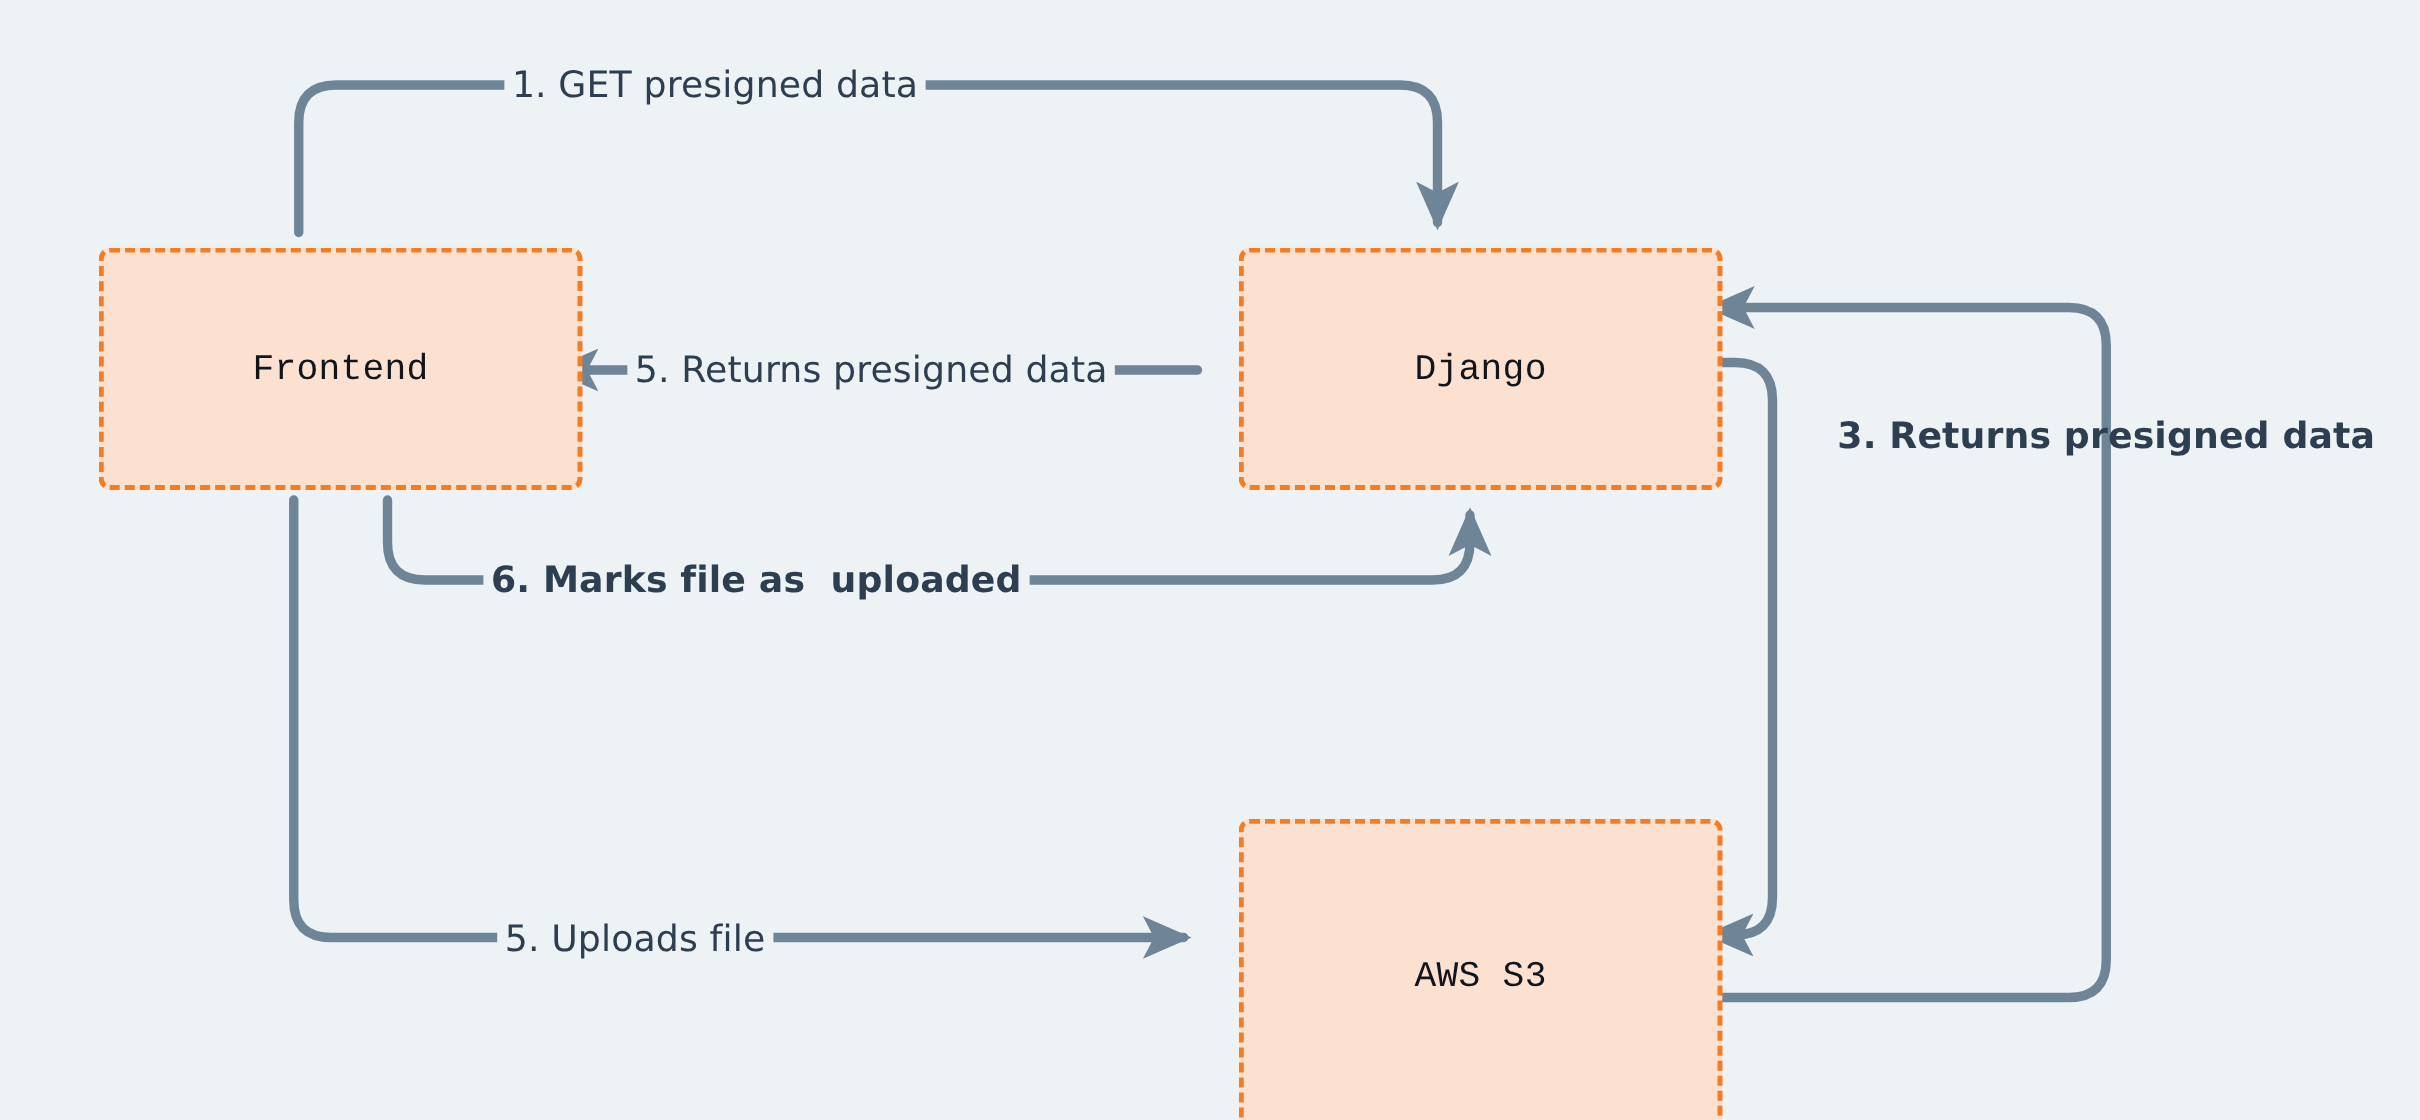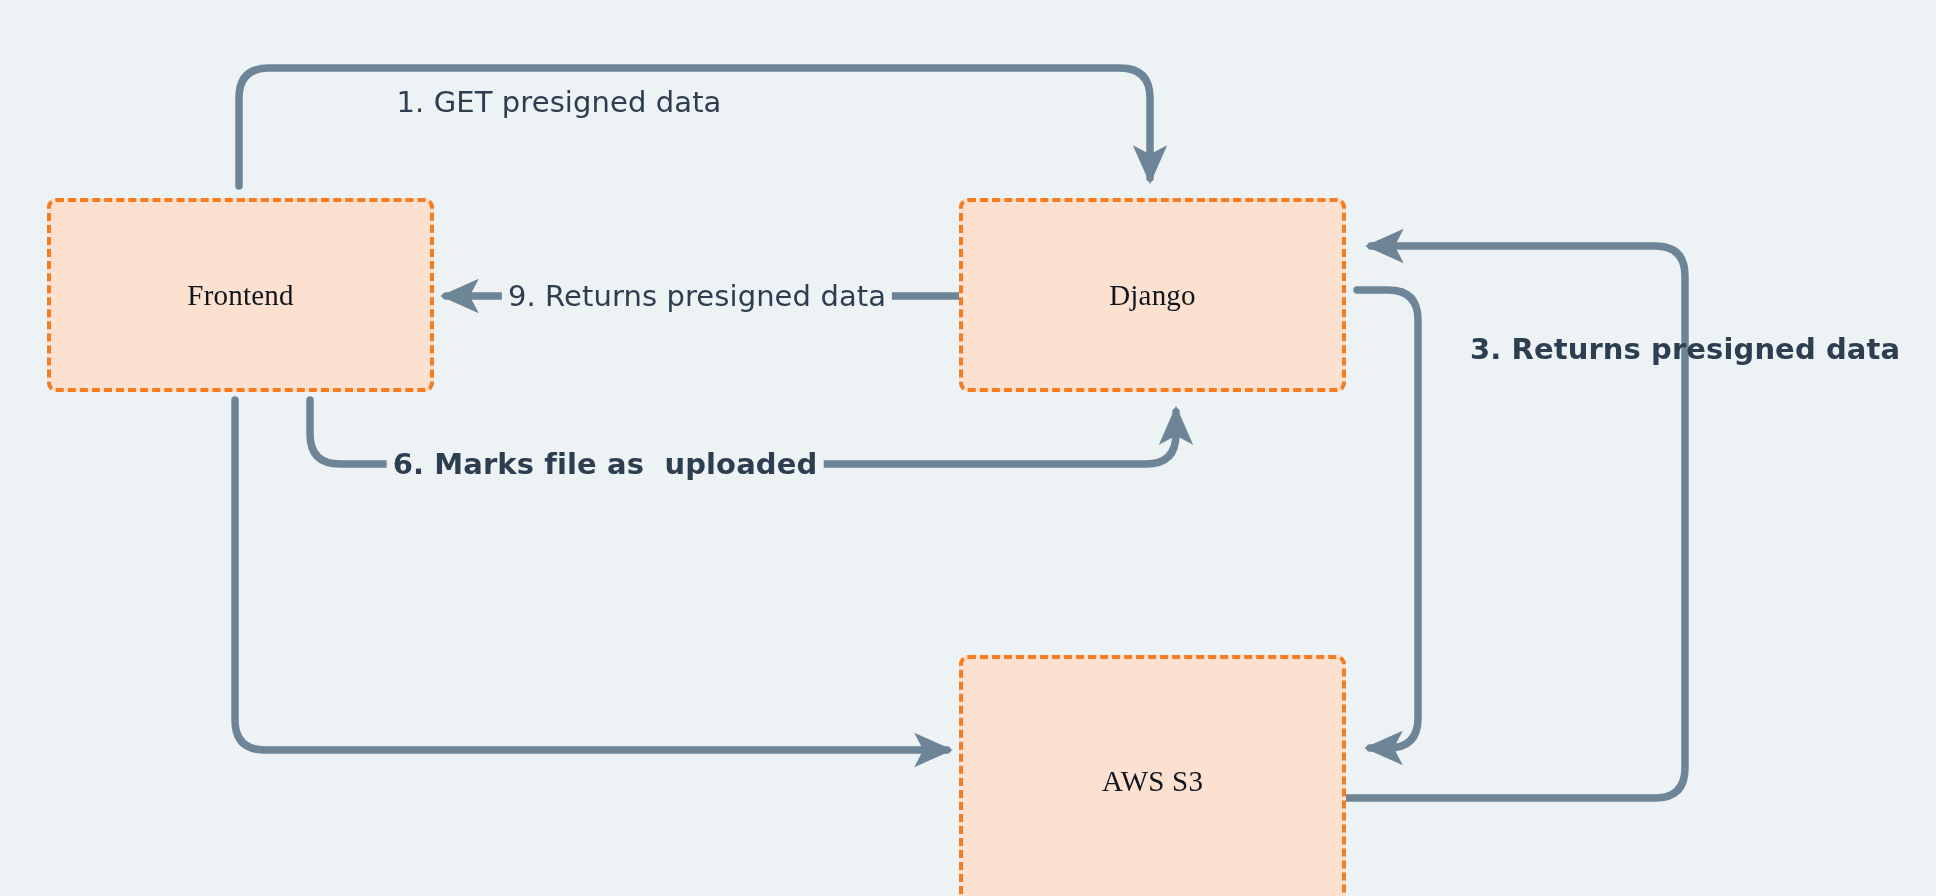--- a/index.html
+++ b/index.html
@@ -26,22 +26,23 @@
     position: absolute;
     box-sizing: border-box;
     display: flex;
     align-items: center;
     justify-content: center;
     background: #fce0d0;
     border: 4px dashed #f57c20;
     border-radius: 9px;
     color: #10161c;
     font-size: 29px;
-    font-family: Liberation Serif, serif;
+    font-family: Liberation Mono, monospace;
     letter-spacing: 0.2px;
+    margin-left: 32px;
   }
   #node-frontend { left: 47px;  top: 198px; width: 387px; height: 194px; }
   #node-django   { left: 959px; top: 198px; width: 387px; height: 194px; }
   #node-awss3    { left: 959px; top: 655px; width: 387px; height: 252px; }
 
   .edge-label {
     position: absolute;
     background: #edf2f5;
     color: #2d3e50;
     font-size: 29px;
@@ -87,23 +88,24 @@
   </div>
 
   <div class="node" id="node-django">
     <span>Django</span>
   </div>
 
   <div class="node" id="node-awss3">
     <span>AWS S3</span>
   </div>
 
-  <div class="edge-label" style="left:559px;  top:68px;margin-top:34px;">1. GET presigned data</div>
+  <div class="edge-label" style="left:572px;  top:68px;">1. GET presigned data</div>
 
 
   <div class="edge-label nobg" style="left:1685px; top:349px;font-weight:bold;">3. Returns presigned data</div>
 
-  <div class="edge-label" style="left:697px;  top:296px;">9. Returns presigned data</div>
+  <div class="edge-label" style="left:697px;  top:296px;">5. Returns presigned data</div>
 
+  <div class="edge-label" style="left:508px;  top:751px;">5. Uploads file</div>
 
   <div class="edge-label" style="left:605px;  top:464px;font-weight:bold;">6. Marks file as  uploaded</div>
 
 </div>
 
 </body></html>

